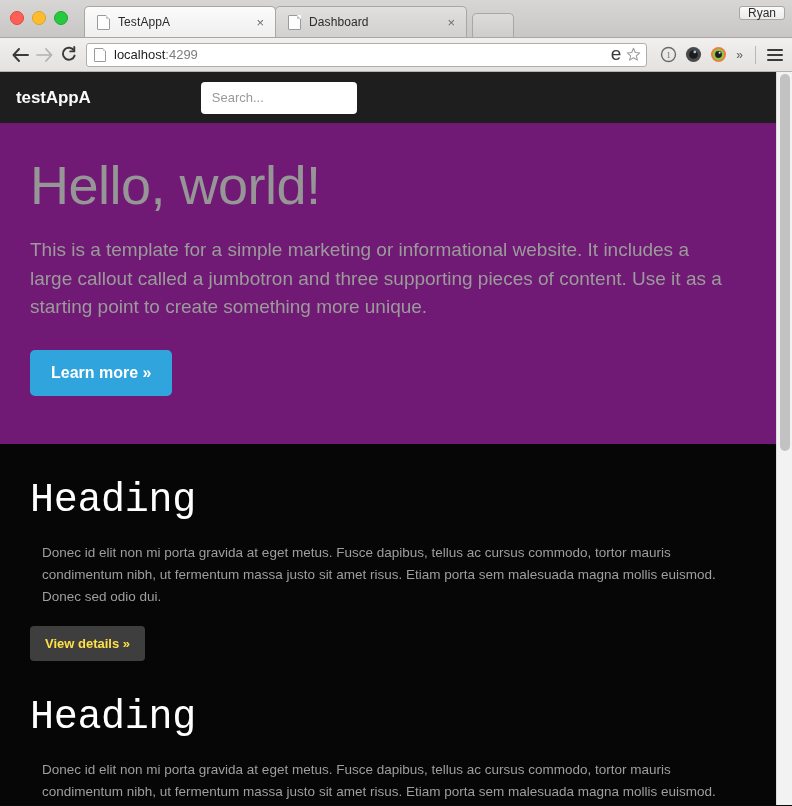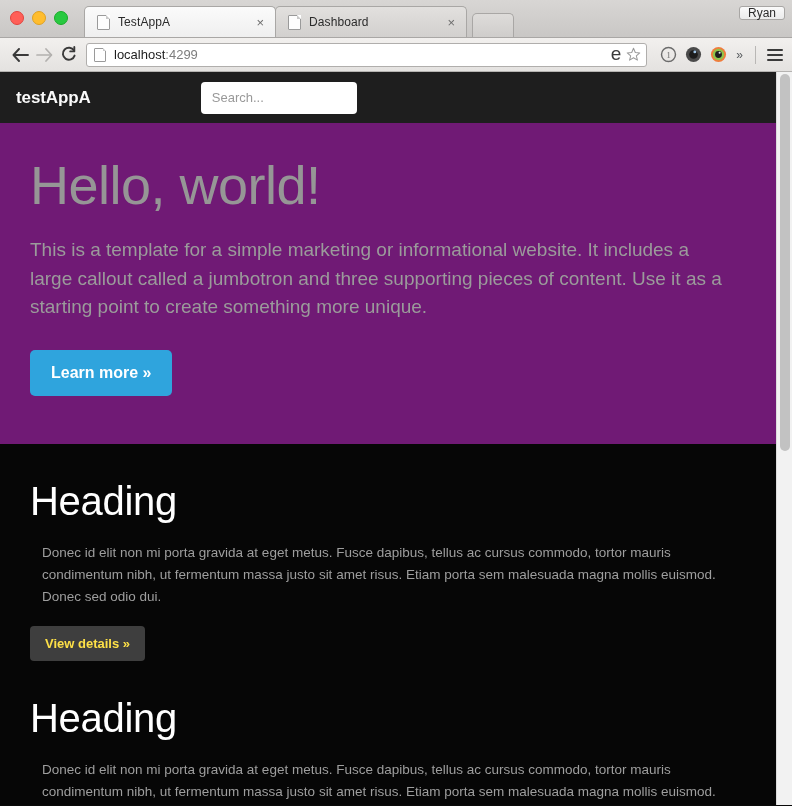--- a/index.html
+++ b/index.html
@@ -375,20 +375,21 @@
     box-sizing: border-box;
   }
   .section { padding-top: 36px; }
   .section-title {
     font-size: 40px;
     font-weight: normal;
     color: #ffffff;
     margin: 0 0 20px 0;
     line-height: 1.05;
     letter-spacing: -0.3px;
+    font-family: Liberation Mono, monospace;
   }
   .section-text {
     font-size: 13.5px;
     color: #9e9e9e;
     line-height: 1.62;
     margin: 0 0 18px 12px;
     max-width: 712px;
   }
   .btn-default {
     display: inline-block;

